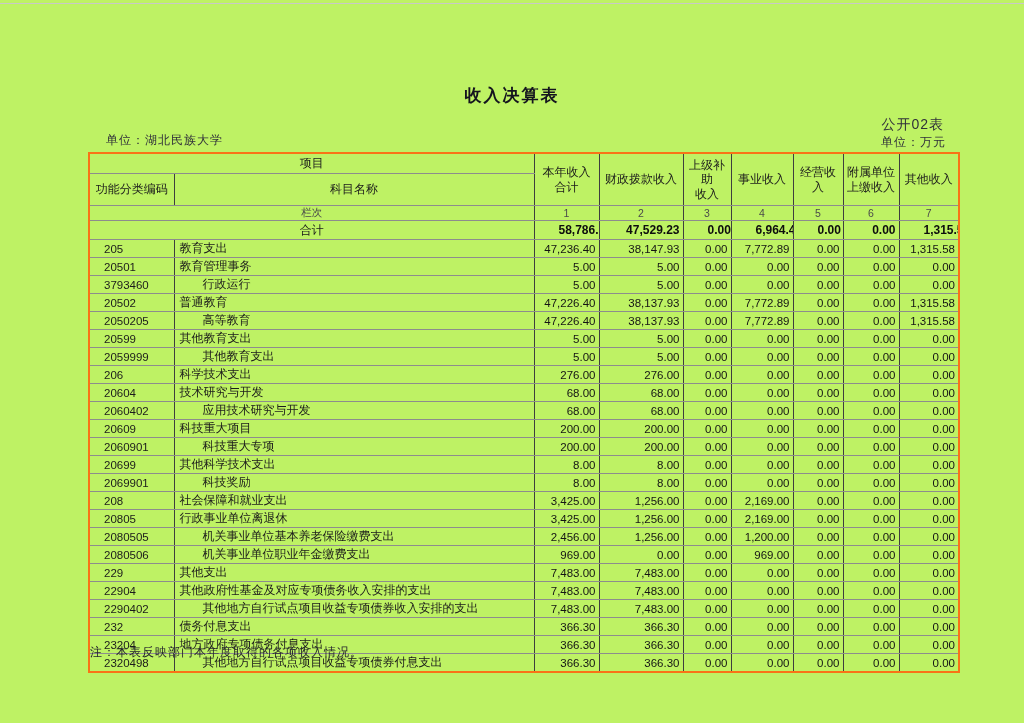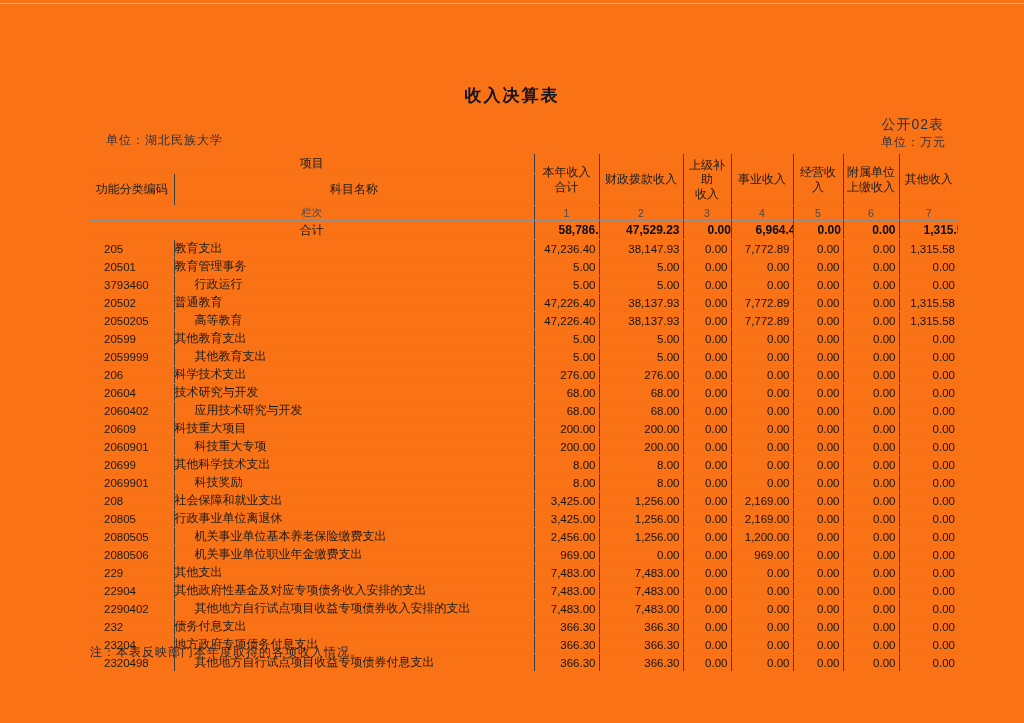--- a/index.html
+++ b/index.html
@@ -1,21 +1,21 @@
 <!DOCTYPE html>
 <html><head>
 <meta charset="utf-8">
 <style>
   * { margin: 0; padding: 0; box-sizing: border-box; }
   html, body { background: #ffffff; }
   .page {
     position: relative;
     width: 1024px;
     height: 723px;
-    background: #f97316;
+    background: #bef264;
     overflow: hidden;
     font-family: "Liberation Sans", sans-serif;
     color: #1b1b1b;
   }
   .scan-top-line {
     position: absolute;
     top: 3px; left: 0;
     width: 100%; height: 1px;
     background: #c8c8c8;
   }
@@ -72,22 +72,22 @@
   thead th { text-align: center; font-size: 12px; padding: 1px 2px; }
   tr.row-project th { height: 18px; }
   tr.row-labels th { height: 32px; }
   th.col-head { white-space: pre-line; line-height: 1.18; }
   tr.row-lanci td { height: 14px; font-size: 10.5px; text-align: center; color: #4a4a4a; }
   tr.row-total td { height: 19px; }
   tr.row-total .merged-label { text-align: center; font-size: 12px; }
   tr.row-total .num { font-weight: bold; font-size: 12px; color: #0d0d0d; padding-left: 24px; }
   tbody.data-body td { height: 16px; }
   .code-cell { text-align: left; padding-left: 14px; font-size: 11.5px; }
-  .name-cell { text-align: left; font-size: 12px; }
-  .name-cell.indent { padding-left: 20px; }
+  .name-cell { text-align: left; padding-left: 5px; font-size: 12px; }
+  .name-cell.indent { padding-left: 28px; }
   .num { text-align: right; padding-right: 3px; font-size: 11.5px; color: #141414; }
   .merged-label { text-align: center; font-size: 12px; }
   .doc-note {
     position: absolute;
     left: 90px; top: 644px;
     font-size: 12px;
     letter-spacing: 1px;
     color: #26262e;
   }
 </style>

